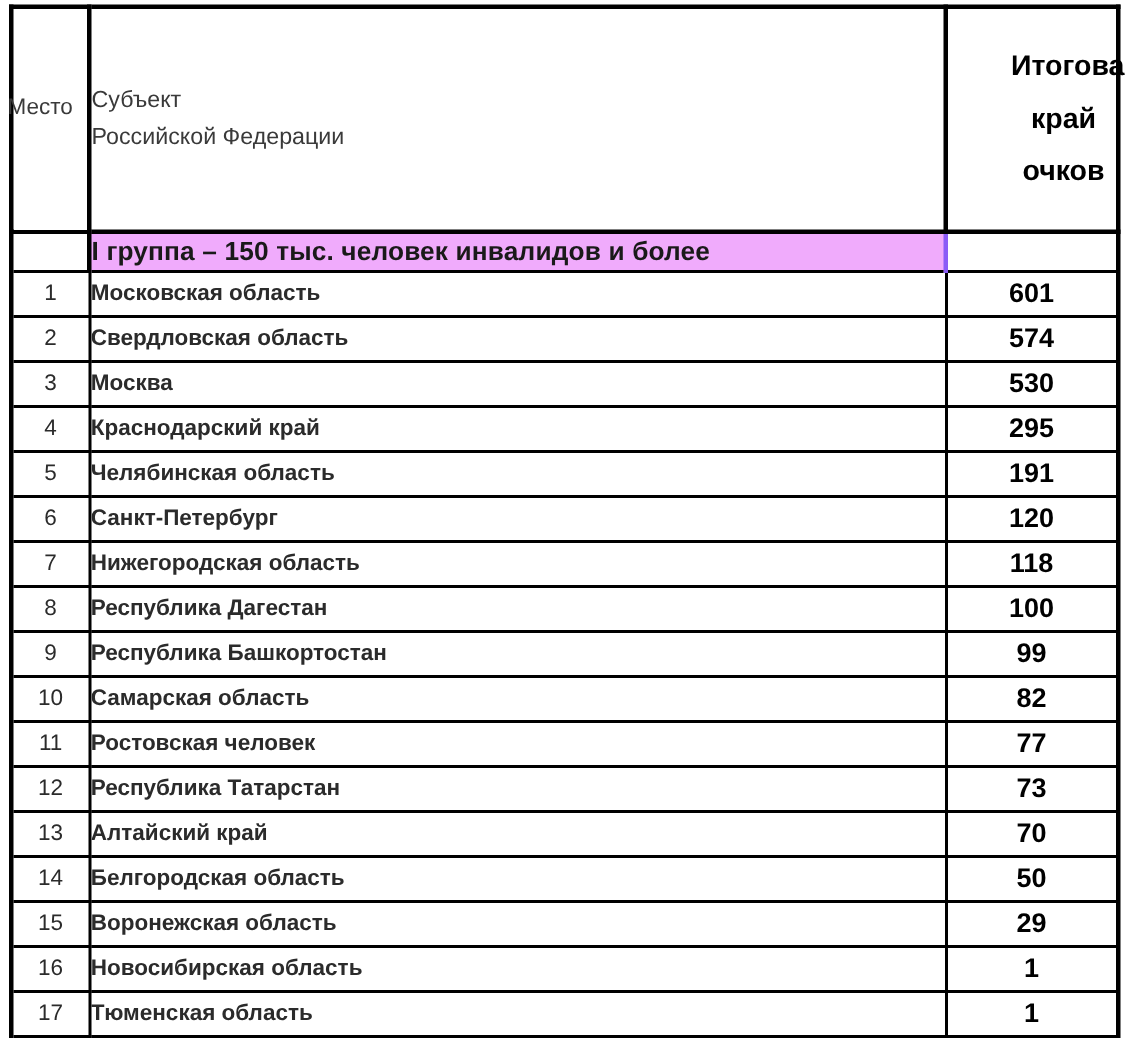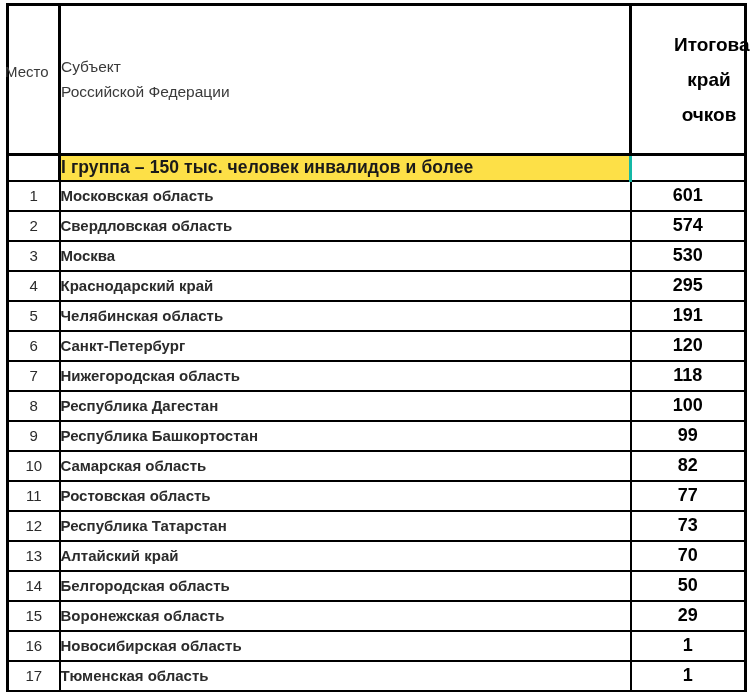--- a/index.html
+++ b/index.html
@@ -93,22 +93,22 @@
   .hdr-score .l3 { display: block; padding-left: 42px; }
 
   
   .grp-rank {
     border-left: 3px solid #000000;
     border-right: 3px solid #000000;
     background: #ffffff;
     height: 0;
   }
   .grp-band {
-    background: #fde047;
-    border-right: 3px solid #14b8a6;
+    background: #f0abfc;
+    border-right: 3px solid #8b5cf6;
     height: 26px;
     font-weight: 700;
     font-size: 17.5px;
     color: #1a1a1a;
     text-align: left;
     padding-left: 7px;
     letter-spacing: 0.1px;
     white-space: nowrap;
   }
   .grp-blank {
@@ -233,21 +233,21 @@
           <td class="row-subj">Республика Башкортостан</td>
           <td class="row-score">99</td>
         </tr>
         <tr class="data-row">
           <td class="row-rank">10</td>
           <td class="row-subj">Самарская область</td>
           <td class="row-score">82</td>
         </tr>
         <tr class="data-row">
           <td class="row-rank">11</td>
-          <td class="row-subj">Ростовская область</td>
+          <td class="row-subj">Ростовская человек</td>
           <td class="row-score">77</td>
         </tr>
         <tr class="data-row">
           <td class="row-rank">12</td>
           <td class="row-subj">Республика Татарстан</td>
           <td class="row-score">73</td>
         </tr>
         <tr class="data-row">
           <td class="row-rank">13</td>
           <td class="row-subj">Алтайский край</td>

